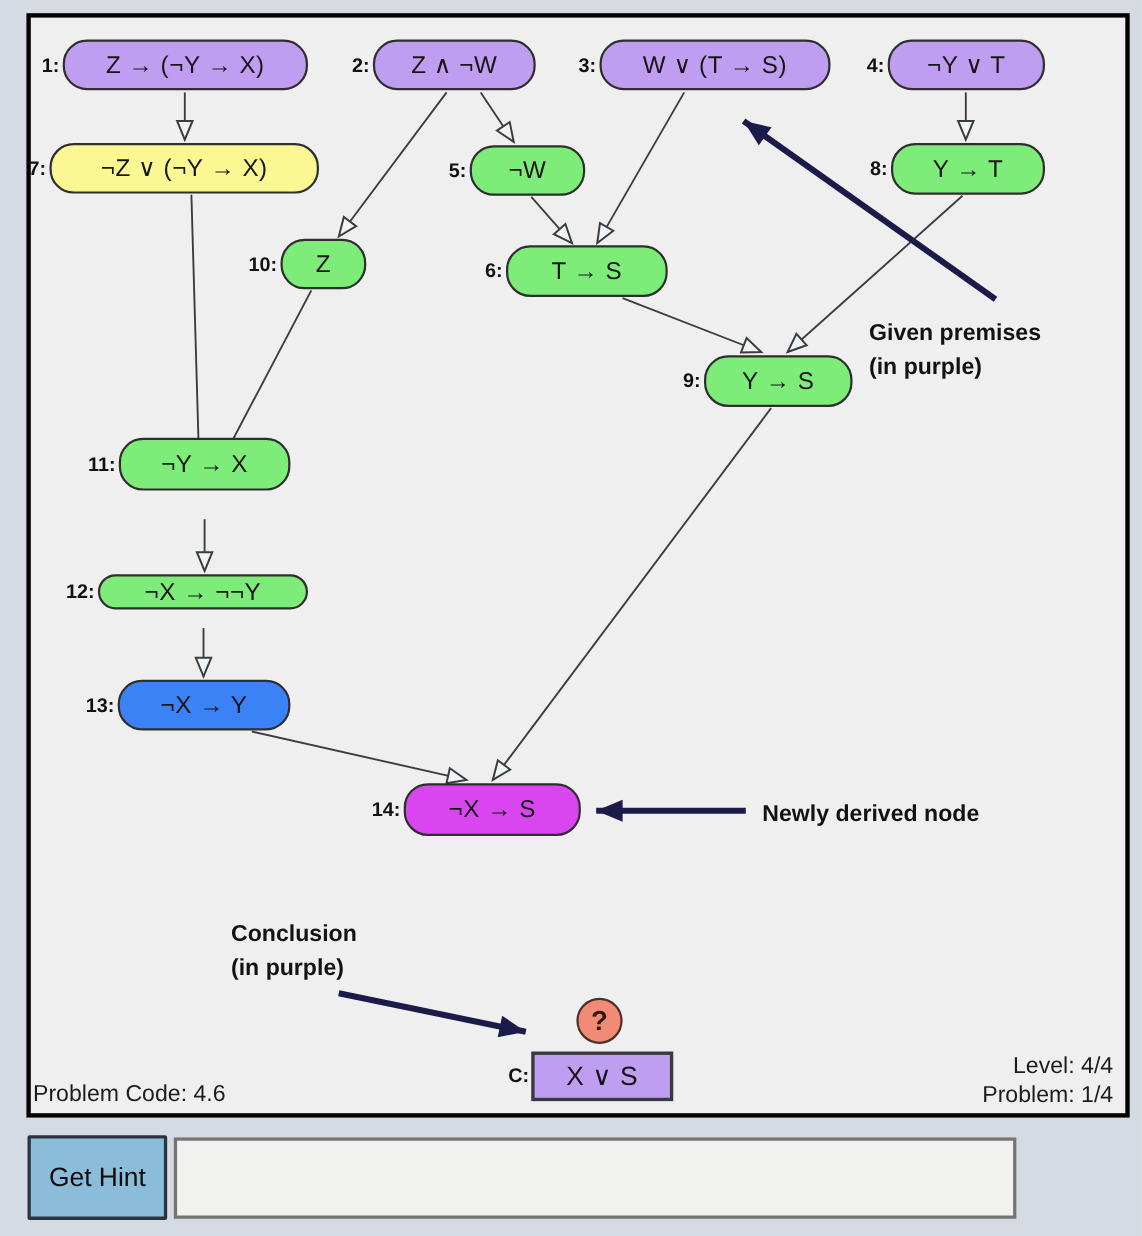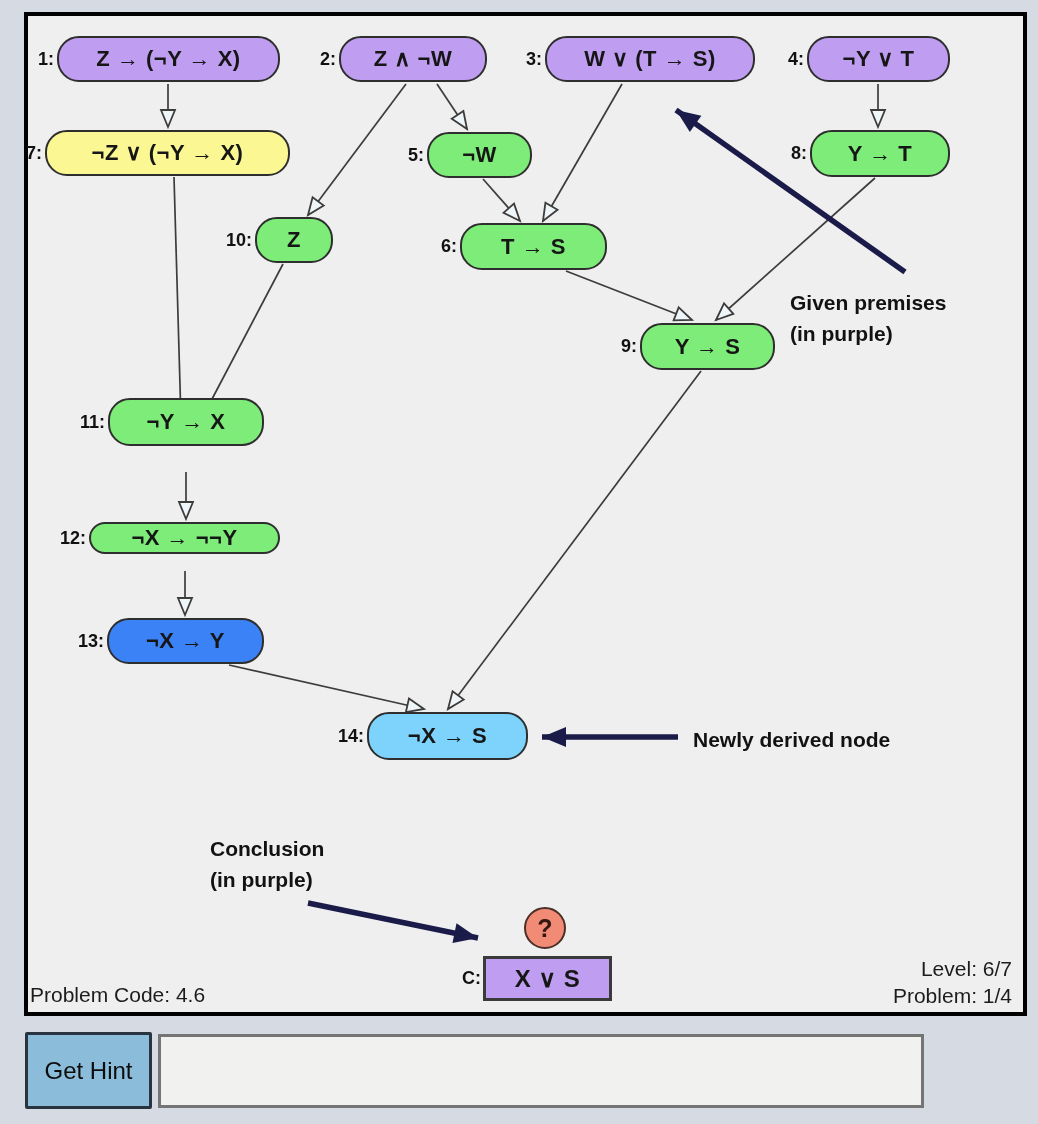--- a/index.html
+++ b/index.html
@@ -27,21 +27,21 @@
     color:#161616;font-size:22px;letter-spacing:.5px;
     cursor:pointer;
   }
   .node.pill{border-radius:22px;}
   .node.rect{border-radius:0;border-width:3px;border-color:#3a3a3a;font-size:24px;}
   .nlabel{
     position:absolute;right:100%;margin-right:5px;
     font-size:18px;font-weight:700;color:#111;letter-spacing:0;
     white-space:nowrap;
   }
-  .nformula{white-space:nowrap;font-weight:bold;}
+  .nformula{white-space:nowrap;}
   
   #qmark{
     position:absolute;box-sizing:border-box;border-radius:50%;
     border:2.5px solid #4a3026;
     display:flex;align-items:center;justify-content:center;
     font-size:25px;font-weight:700;color:#33180f;
   }
   
   .ann{
     position:absolute;color:#121212;font-weight:700;font-size:21px;
@@ -145,21 +145,21 @@
         <span class="nformula">¬Y → X</span>
       </div>
       <div class="node pill" style="left: 89px; top: 522px; width: 191px; height: 32px; background: rgb(125, 236, 120);">
         <span class="nlabel">12:</span>
         <span class="nformula">¬X → ¬¬Y</span>
       </div>
       <div class="node pill" style="left: 107px; top: 618px; width: 157px; height: 46px; background: #3b82f6;">
         <span class="nlabel">13:</span>
         <span class="nformula">¬X → Y</span>
       </div>
-      <div class="node pill" style="left: 367px; top: 712px; width: 161px; height: 48px; background: #7dd3fc;">
+      <div class="node pill" style="left: 367px; top: 712px; width: 161px; height: 48px; background: #d946ef;">
         <span class="nlabel">14:</span>
         <span class="nformula">¬X → S</span>
       </div>
       <div class="node rect" style="left: 483px; top: 956px; width: 129px; height: 45px; background: rgb(191, 158, 242);">
         <span class="nlabel">C:</span>
         <span class="nformula">X ∨ S</span>
       </div>
     </div>
 
   <div id="qmark" style="left: 524px; top: 907px; width: 42px; height: 42px; background: rgb(241, 139, 118);">?</div>
@@ -172,21 +172,21 @@
   <div class="ann" id="ann-newly" style="left:693px;top:724px;">Newly derived node</div>
 
   <div class="ann center" id="ann-conclusion" style="left:210px;top:833px;width:180px;">
     <div>Conclusion</div>
     <div>(in purple)</div>
   </div>
 
   <div class="status" style="left:30px;top:983px;">Problem Code: 4.6</div>
 
   <div class="status" id="status-right" style="right:26px;top:955px;">
-    <div>Level: 6/7</div>
+    <div>Level: 4/4</div>
     <div>Problem: 1/4</div>
   </div>
 
   <button id="get-hint-btn" style="background: rgb(139, 188, 217);">Get Hint</button>
 
   <div id="hint-box"></div>
 
 </div>
 
 </body></html>

